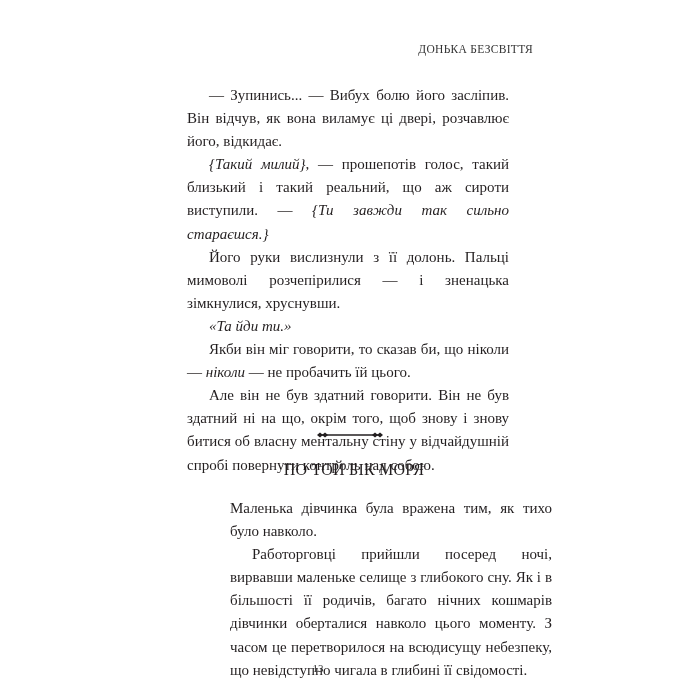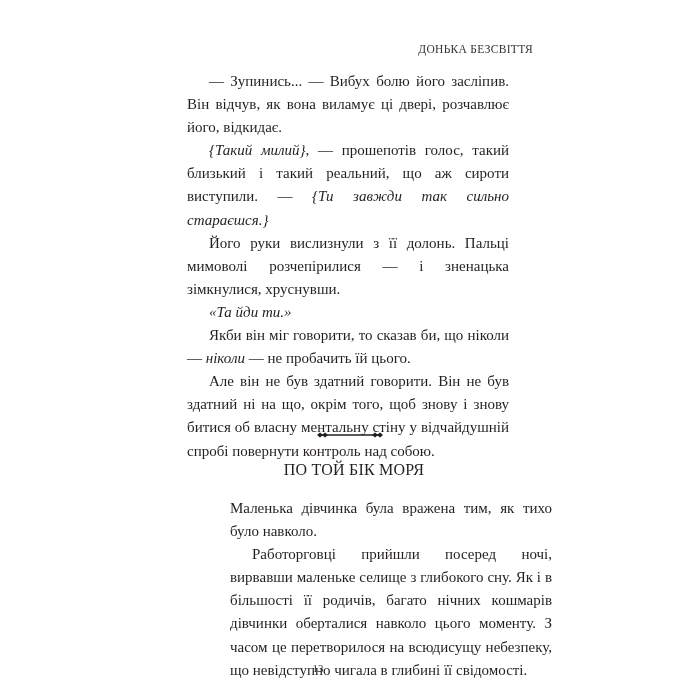--- a/index.html
+++ b/index.html
@@ -1,19 +1,19 @@
 <!DOCTYPE html>
 <html><head>
   <meta charset="utf-8">
   <style>
     html, body { margin: 0; padding: 0; background: #ffffff; }
     body { width: 700px; height: 700px; position: relative; overflow: hidden; color: #231f20; }
     .page { position: absolute; left: 0; top: 0; width: 700px; height: 700px; font-family: "Liberation Serif", "DejaVu Serif", serif; }
     .running-head { position: absolute; top: 27px; right: 167px; font-size: 11.5px; letter-spacing: 0.3px; color: #333; margin-top: 16px; }
-    .text-block { position: absolute; left: 187px; top: 70px; width: 322px; font-size: 15px; line-height: 23.1px; }
+    .text-block { position: absolute; left: 187px; top: 84px; width: 322px; font-size: 15px; line-height: 23.1px; }
     .text-block p { margin: 0; text-align: justify; text-align-last: left; }
     .indent { text-indent: 22px; }
     .italic { font-style: italic; }
     .ornament { position: absolute; left: 316px; top: 430px; width: 68px; height: 10px; }
     .section-title { position: absolute; top: 461px; left: 4px; width: 700px; text-align: center; font-size: 16px; letter-spacing: 0.2px; }
     .text-block-2 { position: absolute; left: 187px; top: 497px; width: 322px; font-size: 15px; line-height: 23.1px; margin-left: 43px; }
     .text-block-2 p { margin: 0; text-align: justify; text-align-last: left; }
     .folio { position: absolute; top: 662px; left: 0; width: 636px; text-align: center; font-size: 11px; color: #333; }
   </style>
 </head>

